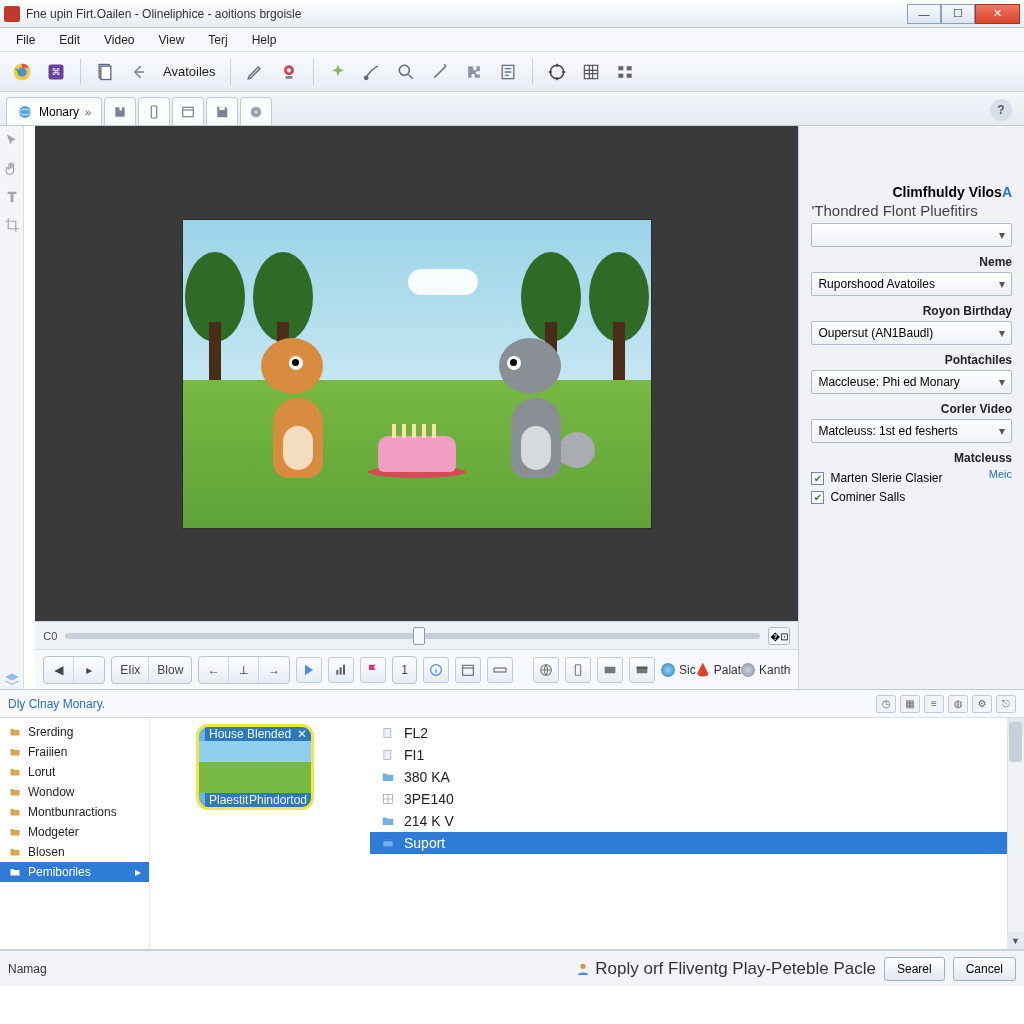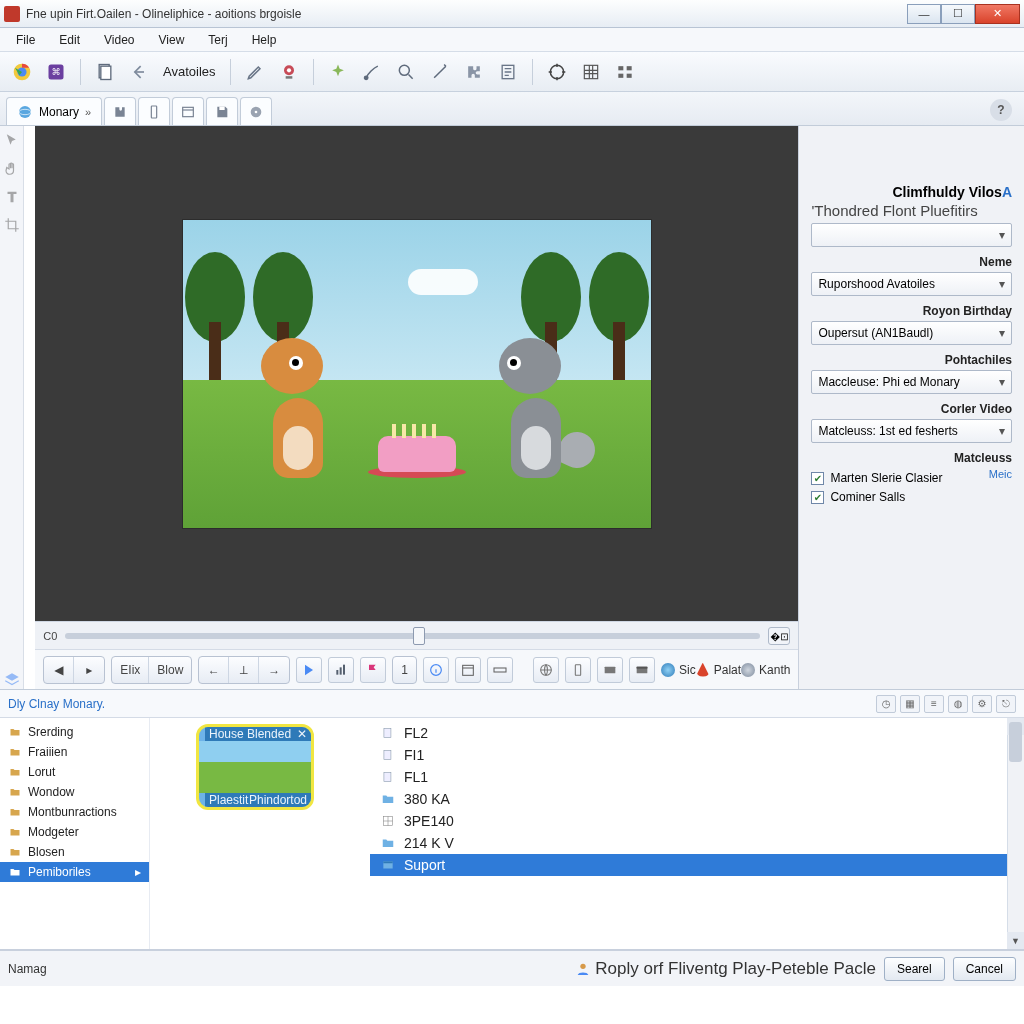--- a/index.html
+++ b/index.html
@@ -593,26 +593,20 @@
         <span>FL2</span>
       </div>
       <div class="row">
         <svg class="licon" viewBox="0 0 24 24">
           <rect x="5" y="4" width="12" height="16" fill="#eef" stroke="#89a"></rect>
         </svg>
         <span>FI1</span>
       </div>
       <div class="row">
         <svg class="licon" viewBox="0 0 24 24">
-          <rect x="5" y="4" width="12" height="16" fill="#eef" stroke="#89a"></rect>
-        </svg>
-        <span>FL1</span>
-      </div>
-      <div class="row">
-        <svg class="licon" viewBox="0 0 24 24">
           <path d="M3 6h6l2 2h10v11H3z" fill="#6fb1e4"></path>
         </svg>
         <span>380 KA</span>
       </div>
       <div class="row">
         <svg class="licon" viewBox="0 0 24 24">
           <rect x="4" y="4" width="16" height="16" fill="none" stroke="#888"></rect>
           <path d="M4 12h16M12 4v16" stroke="#888"></path>
         </svg>
         <span>3PE140</span>

